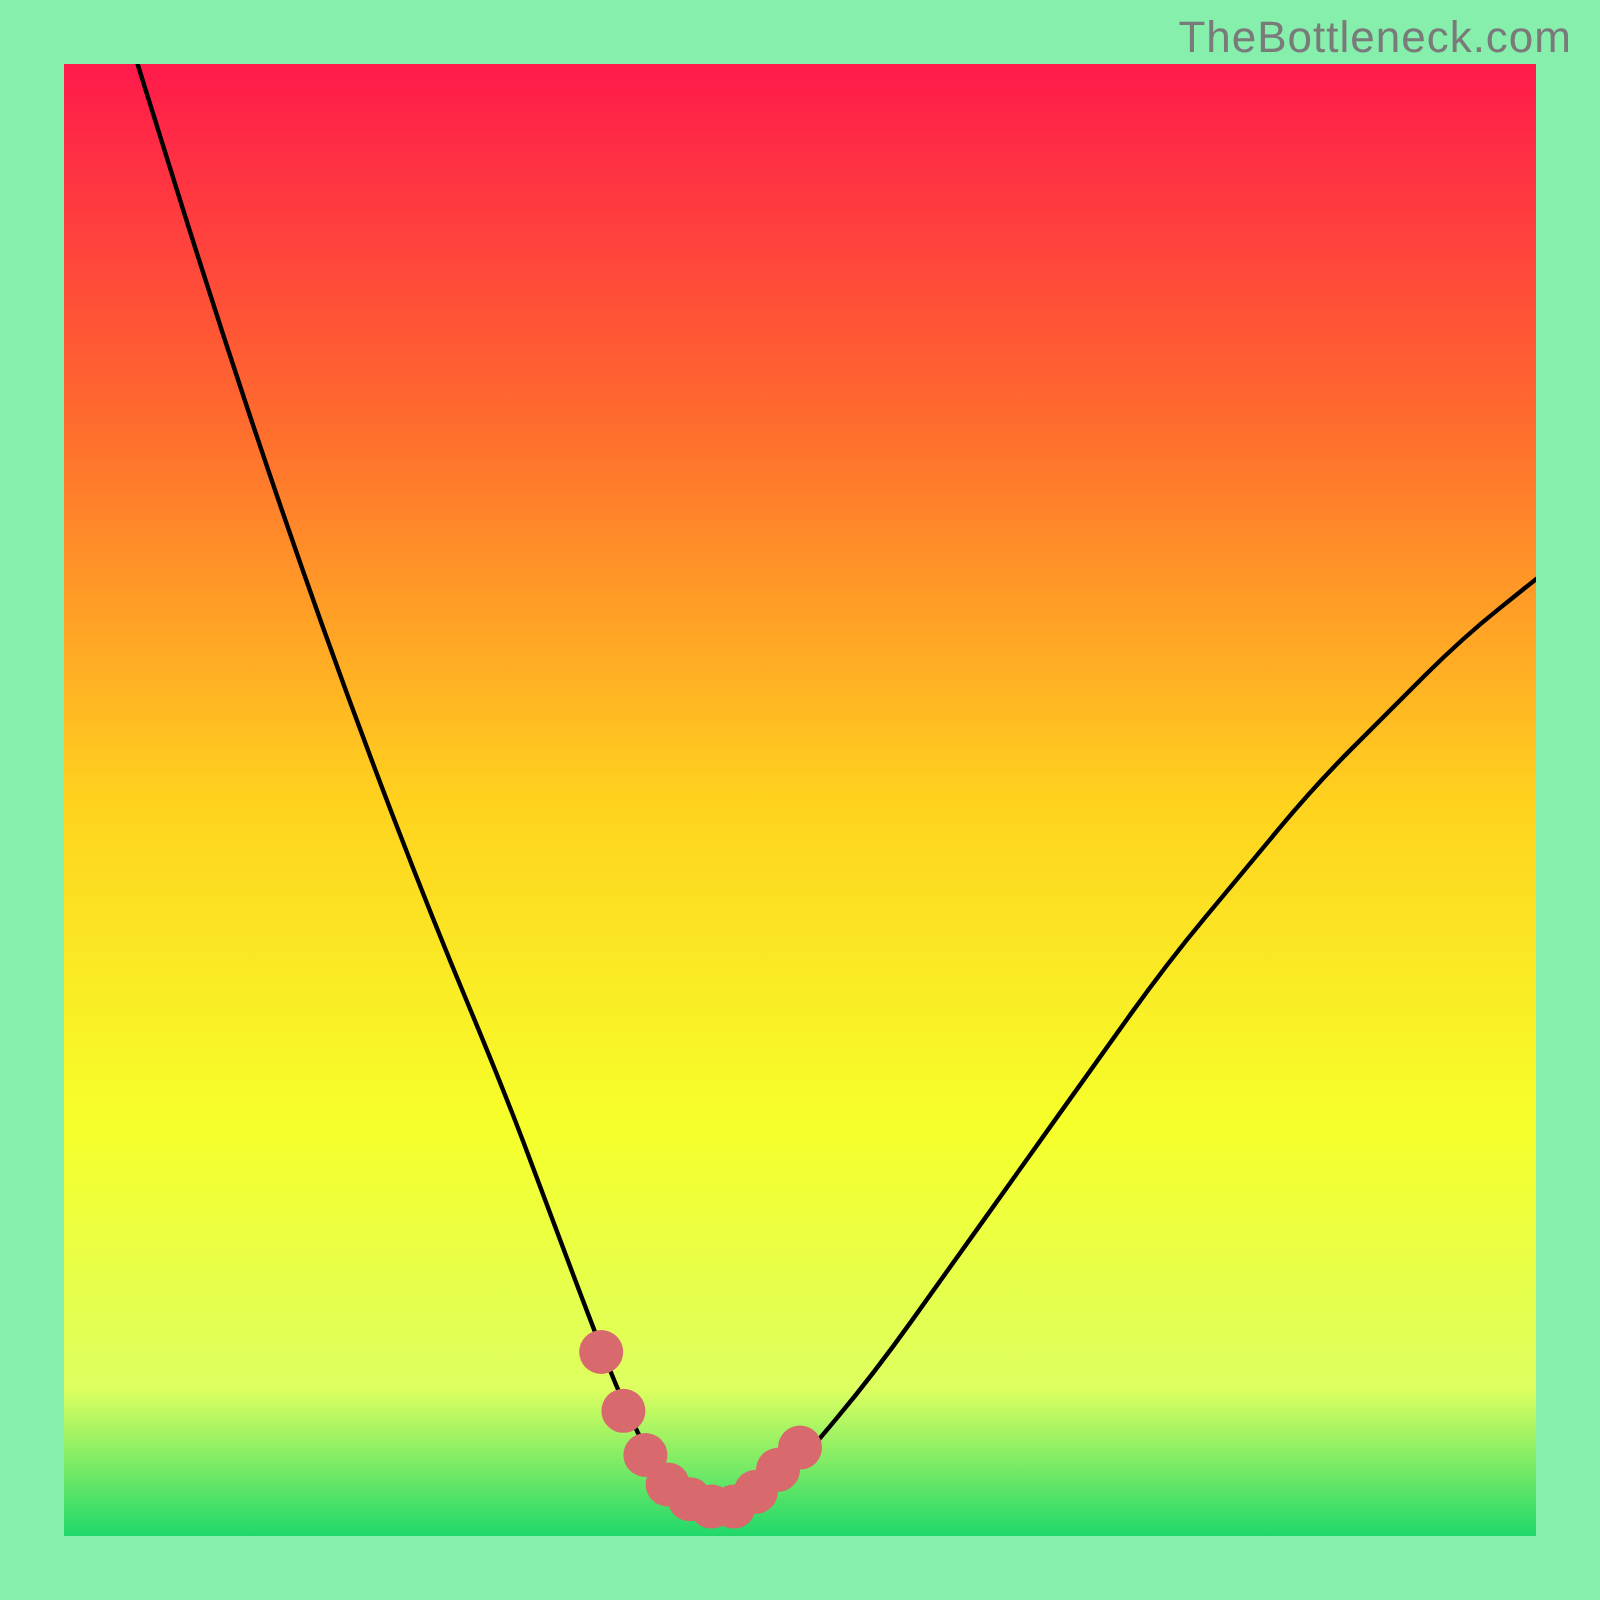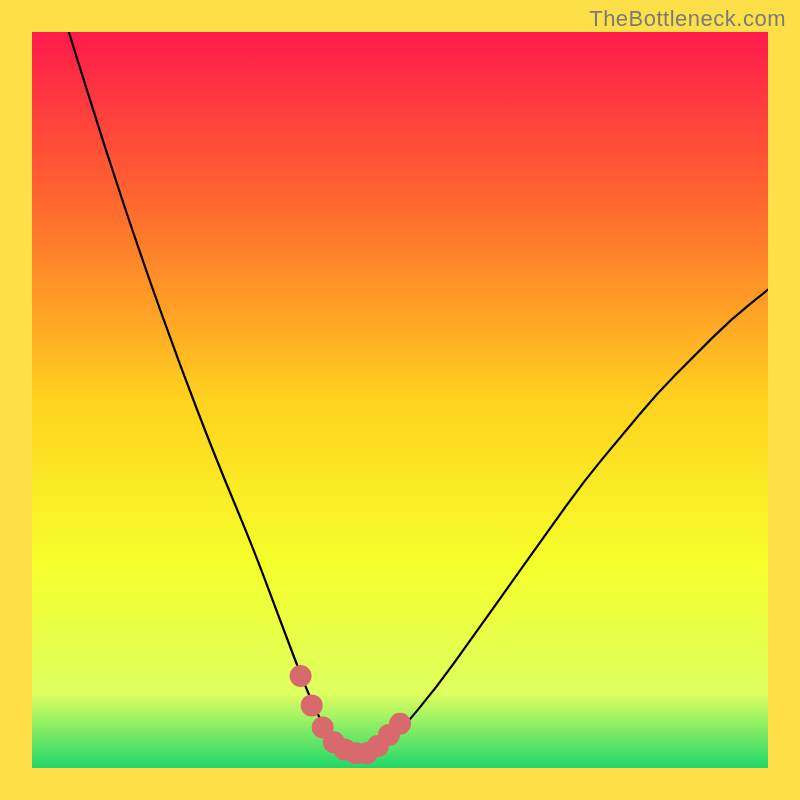--- a/index.html
+++ b/index.html
@@ -10,21 +10,21 @@
     background: #000;
     overflow: hidden;
     font-family: Arial, Helvetica, sans-serif;
   }
   .frame {
     position: absolute;
     left: 0;
     top: 0;
     width: 800px;
     height: 800px;
-    background: #fde047;
+    background: #86efac;
   }
   .watermark {
     position: absolute;
     top: 6px;
     right: 14px;
     color: #7a7a7a;
     font-size: 22px;
     letter-spacing: 0.5px;
     font-weight: 400;
     user-select: none;

